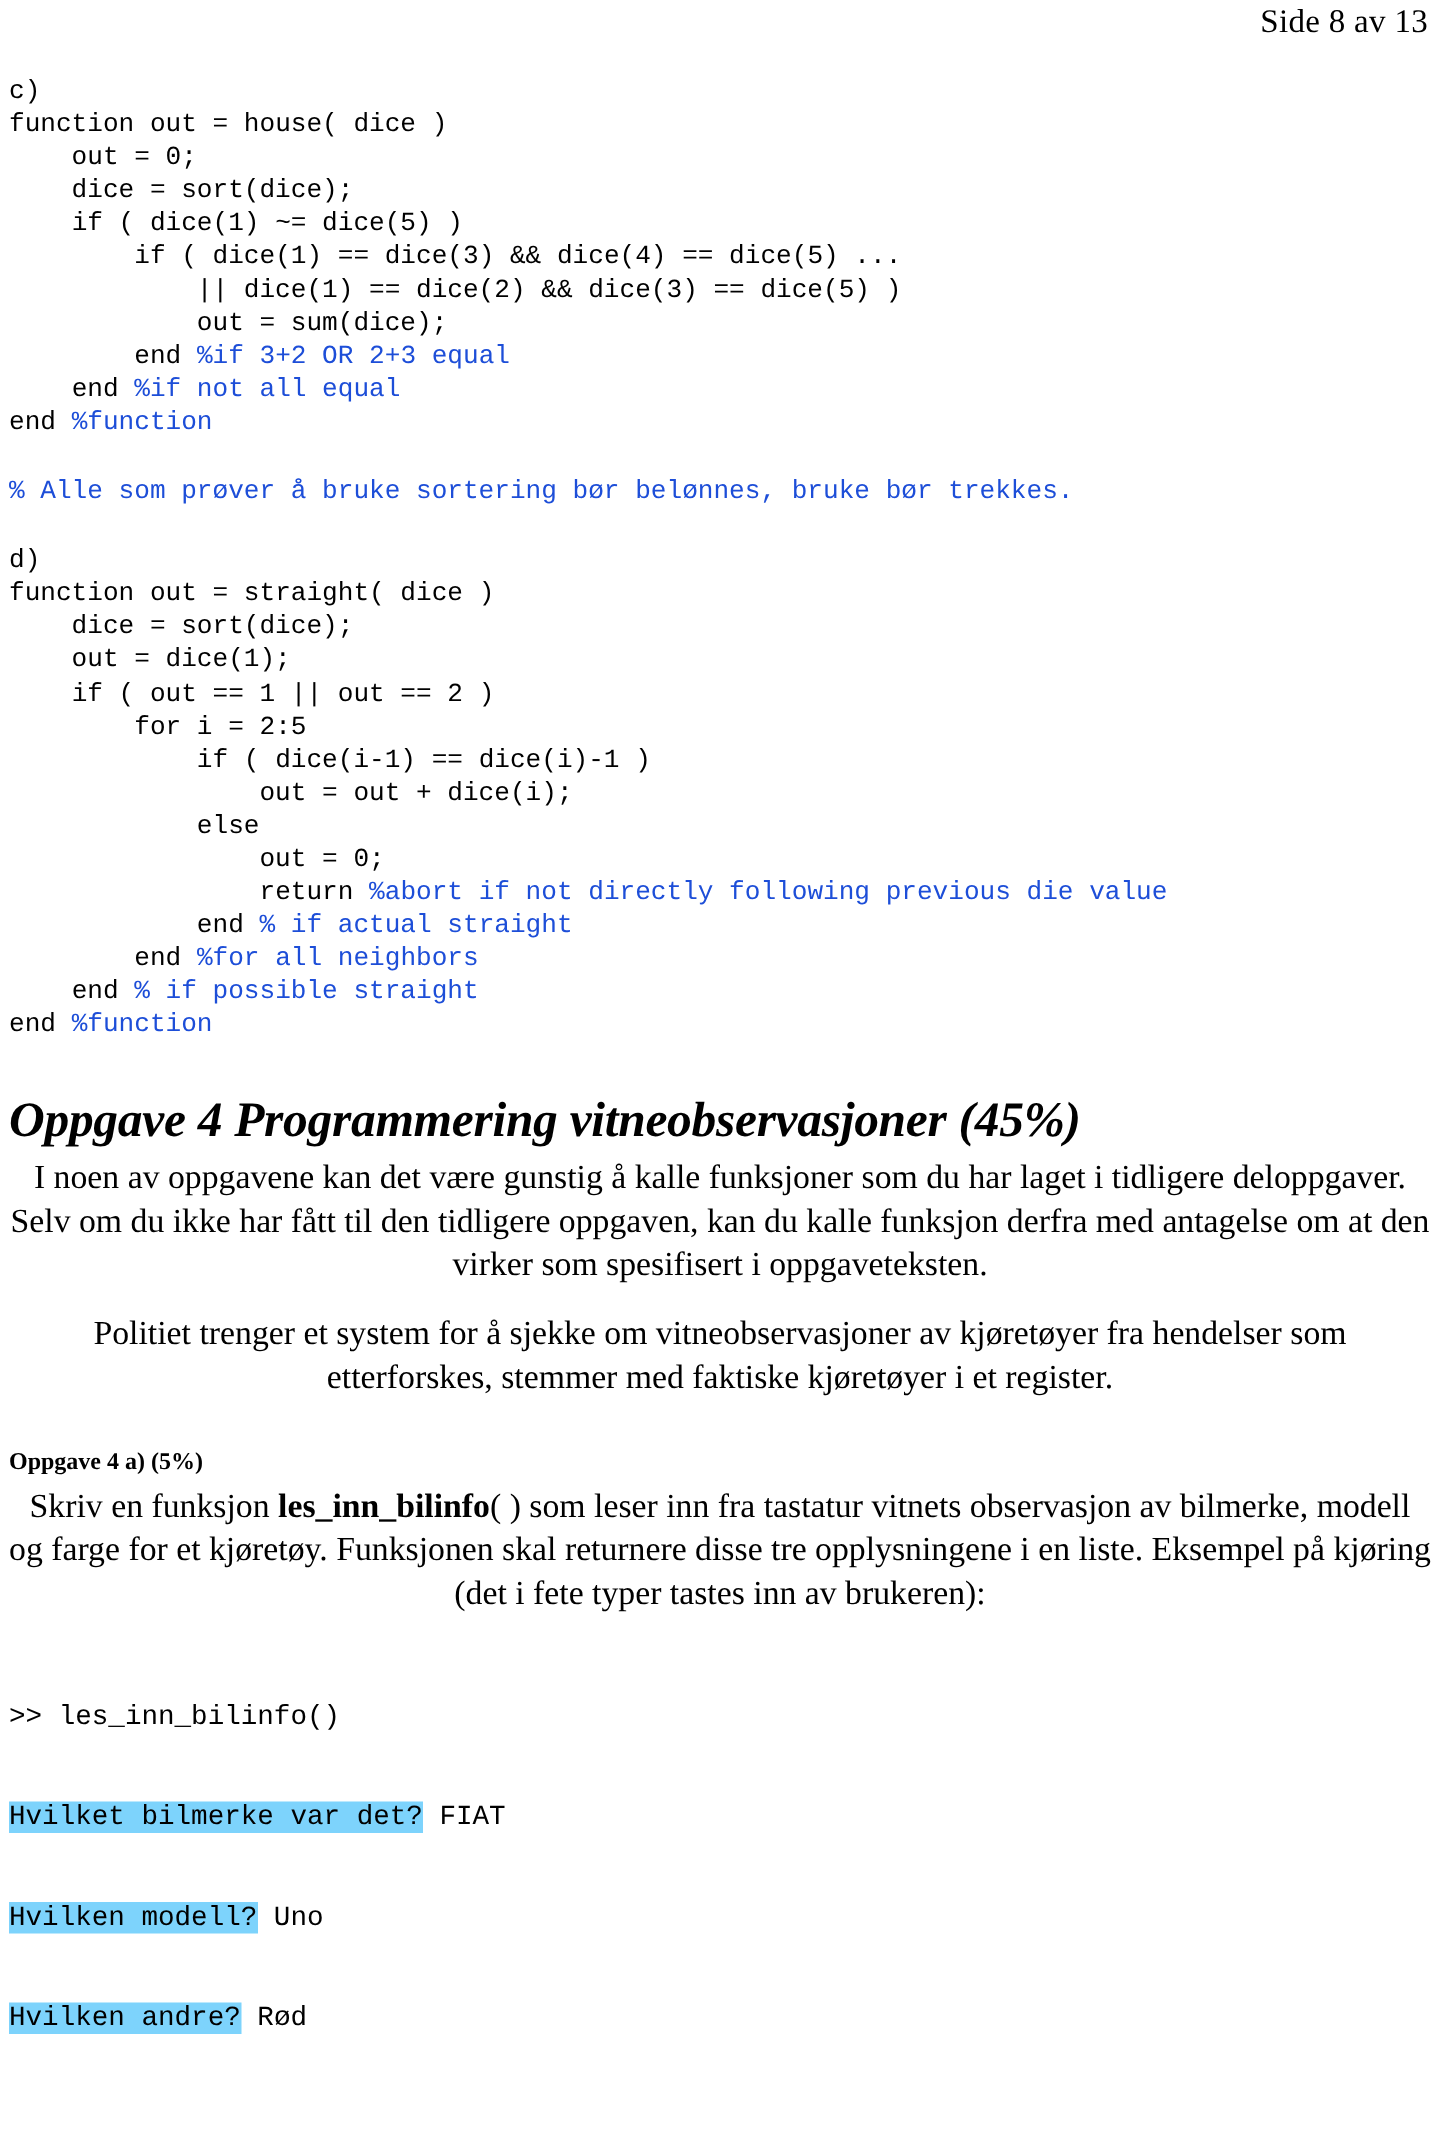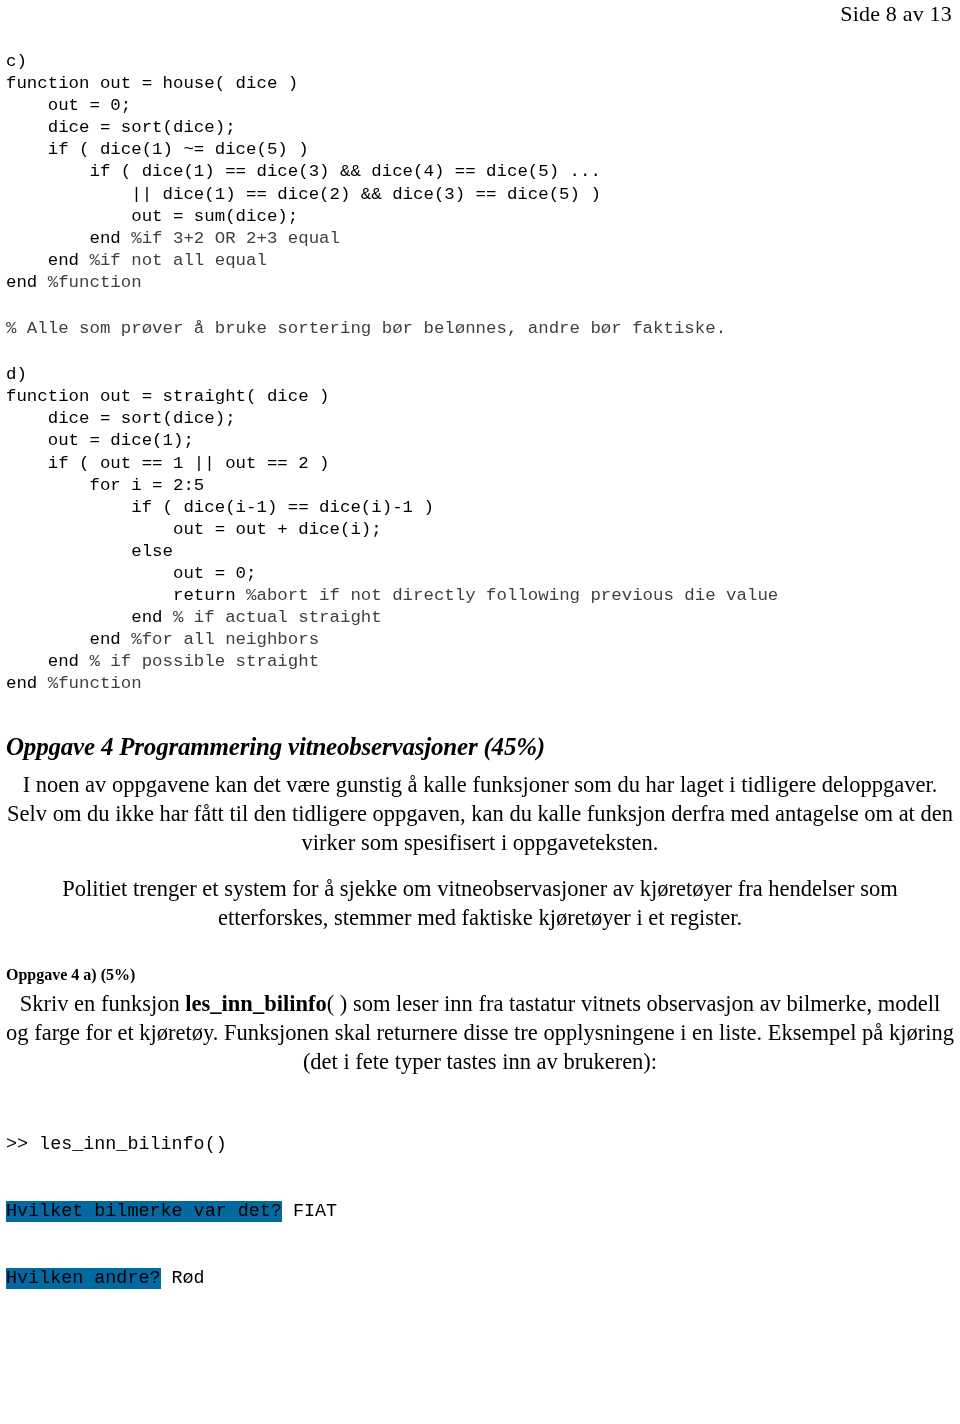--- a/index.html
+++ b/index.html
@@ -39,29 +39,29 @@
   .code-block {
     font-family: "Liberation Mono", "DejaVu Sans Mono", monospace;
     font-size: 17.4px;
     line-height: 22.1px;
     white-space: pre;
     color: #000000;
     letter-spacing: 0px;
   }
   .code-block .ln { display: block; min-height: 22.1px; }
   .kw  { color: #000000; }
-  .cm  { color: #404040; }
+  .cm  { color: #1d4ed8; }
   .pl  { color: #000000; }
 
   
   .h-task {
     font-family: "Liberation Serif", "DejaVu Serif", serif;
     font-weight: 700;
     font-style: italic;
-    font-size: 25px;
+    font-size: 33px;
     line-height: 30px;
     margin: 0;
     letter-spacing: -0.2px;
   }
   .h-sub {
     font-family: "Liberation Serif", "DejaVu Serif", serif;
     font-weight: 700;
     font-size: 16px;
     line-height: 28px;
     margin: 0;
@@ -77,21 +77,21 @@
 
   
   .console {
     font-family: "Liberation Mono", "DejaVu Sans Mono", monospace;
     font-size: 18.4px;
     line-height: 22.4px;
     white-space: pre;
     color: #000000;
   }
   .console .ln { display: block; min-height: 22.4px; }
-  .hl { background: #0369a1; }
+  .hl { background: #7dd3fc; }
   .spacer-8  { height: 8px; }
   .spacer-12 { height: 12px; }
   .spacer-16 { height: 16px; }
   .spacer-24 { height: 24px; }
   .spacer-28 { height: 28px; }
   .spacer-36 { height: 36px; }
 </style>
 </head>
 <body>
 
@@ -100,21 +100,21 @@
   <div class="page-header">
     <span>Side 8 av 13</span>
   </div>
 
   <div class="spacer-24"></div>
 
   <div class="code-block"><span class="ln"><span class="pl">c)</span></span><span class="ln"><span class="kw">function</span><span class="pl"> out = house( dice )</span></span><span class="ln"><span class="pl">    out = 0;</span></span><span class="ln"><span class="pl">    dice = sort(dice);</span></span><span class="ln"><span class="pl">    </span><span class="kw">if</span><span class="pl"> ( dice(1) ~= dice(5) )</span></span><span class="ln"><span class="pl">        </span><span class="kw">if</span><span class="pl"> ( dice(1) == dice(3) &amp;&amp; dice(4) == dice(5) ...</span></span><span class="ln"><span class="pl">            || dice(1) == dice(2) &amp;&amp; dice(3) == dice(5) )</span></span><span class="ln"><span class="pl">            out = sum(dice);</span></span><span class="ln"><span class="pl">        </span><span class="kw">end</span><span class="pl"> </span><span class="cm">%if 3+2 OR 2+3 equal</span></span><span class="ln"><span class="pl">    </span><span class="kw">end</span><span class="pl"> </span><span class="cm">%if not all equal</span></span><span class="ln"><span class="kw">end</span><span class="pl"> </span><span class="cm">%function</span></span></div>
 
   <div class="spacer-24"></div>
 
-  <div class="code-block"><span class="ln"><span class="cm">% Alle som prøver å bruke sortering bør belønnes, andre bør faktiske.</span></span></div>
+  <div class="code-block"><span class="ln"><span class="cm">% Alle som prøver å bruke sortering bør belønnes, bruke bør trekkes.</span></span></div>
 
   <div class="spacer-24"></div>
 
   <div class="code-block"><span class="ln"><span class="pl">d)</span></span><span class="ln"><span class="kw">function</span><span class="pl"> out = straight( dice )</span></span><span class="ln"><span class="pl">    dice = sort(dice);</span></span><span class="ln"><span class="pl">    out = dice(1);</span></span><span class="ln"><span class="pl">    </span><span class="kw">if</span><span class="pl"> ( out == 1 || out == 2 )</span></span><span class="ln"><span class="pl">        </span><span class="kw">for</span><span class="pl"> i = 2:5</span></span><span class="ln"><span class="pl">            </span><span class="kw">if</span><span class="pl"> ( dice(i-1) == dice(i)-1 )</span></span><span class="ln"><span class="pl">                out = out + dice(i);</span></span><span class="ln"><span class="pl">            </span><span class="kw">else</span><span class="pl"></span></span><span class="ln"><span class="pl">                out = 0;</span></span><span class="ln"><span class="pl">                </span><span class="kw">return</span><span class="pl"> </span><span class="cm">%abort if not directly following previous die value</span></span><span class="ln"><span class="pl">            </span><span class="kw">end</span><span class="pl"> </span><span class="cm">% if actual straight</span></span><span class="ln"><span class="pl">        </span><span class="kw">end</span><span class="pl"> </span><span class="cm">%for all neighbors</span></span><span class="ln"><span class="pl">    </span><span class="kw">end</span><span class="pl"> </span><span class="cm">% if possible straight</span></span><span class="ln"><span class="kw">end</span><span class="pl"> </span><span class="cm">%function</span></span></div>
 
   <div class="spacer-36"></div>
 
   <h2 class="h-task">Oppgave 4 Programmering vitneobservasjoner (45%)</h2>
 
   <div class="spacer-8"></div>
@@ -129,17 +129,18 @@
 
   <h3 class="h-sub">Oppgave 4 a) (5%)</h3>
 
   <p class="para"><span>Skriv en funksjon </span><b>les_inn_bilinfo</b><span>( ) som leser inn fra tastatur vitnets observasjon av bilmerke, modell og farge for et kjøretøy.  Funksjonen skal returnere disse tre opplysningene i en liste. Eksempel på kjøring (det i fete typer tastes inn av brukeren):</span></p>
 
   <div class="spacer-12"></div>
 
   <div class="console">
     <span class="ln"><span>&gt;&gt; les_inn_bilinfo()</span></span>
     <span class="ln"><span class="hl">Hvilket bilmerke var det?</span><span> FIAT</span></span>
+    <span class="ln"><span class="hl">Hvilken modell?</span><span> Uno</span></span>
     <span class="ln"><span class="hl">Hvilken andre?</span><span> Rød</span></span>
     
   </div>
 
 </div>
 
 </body></html>

